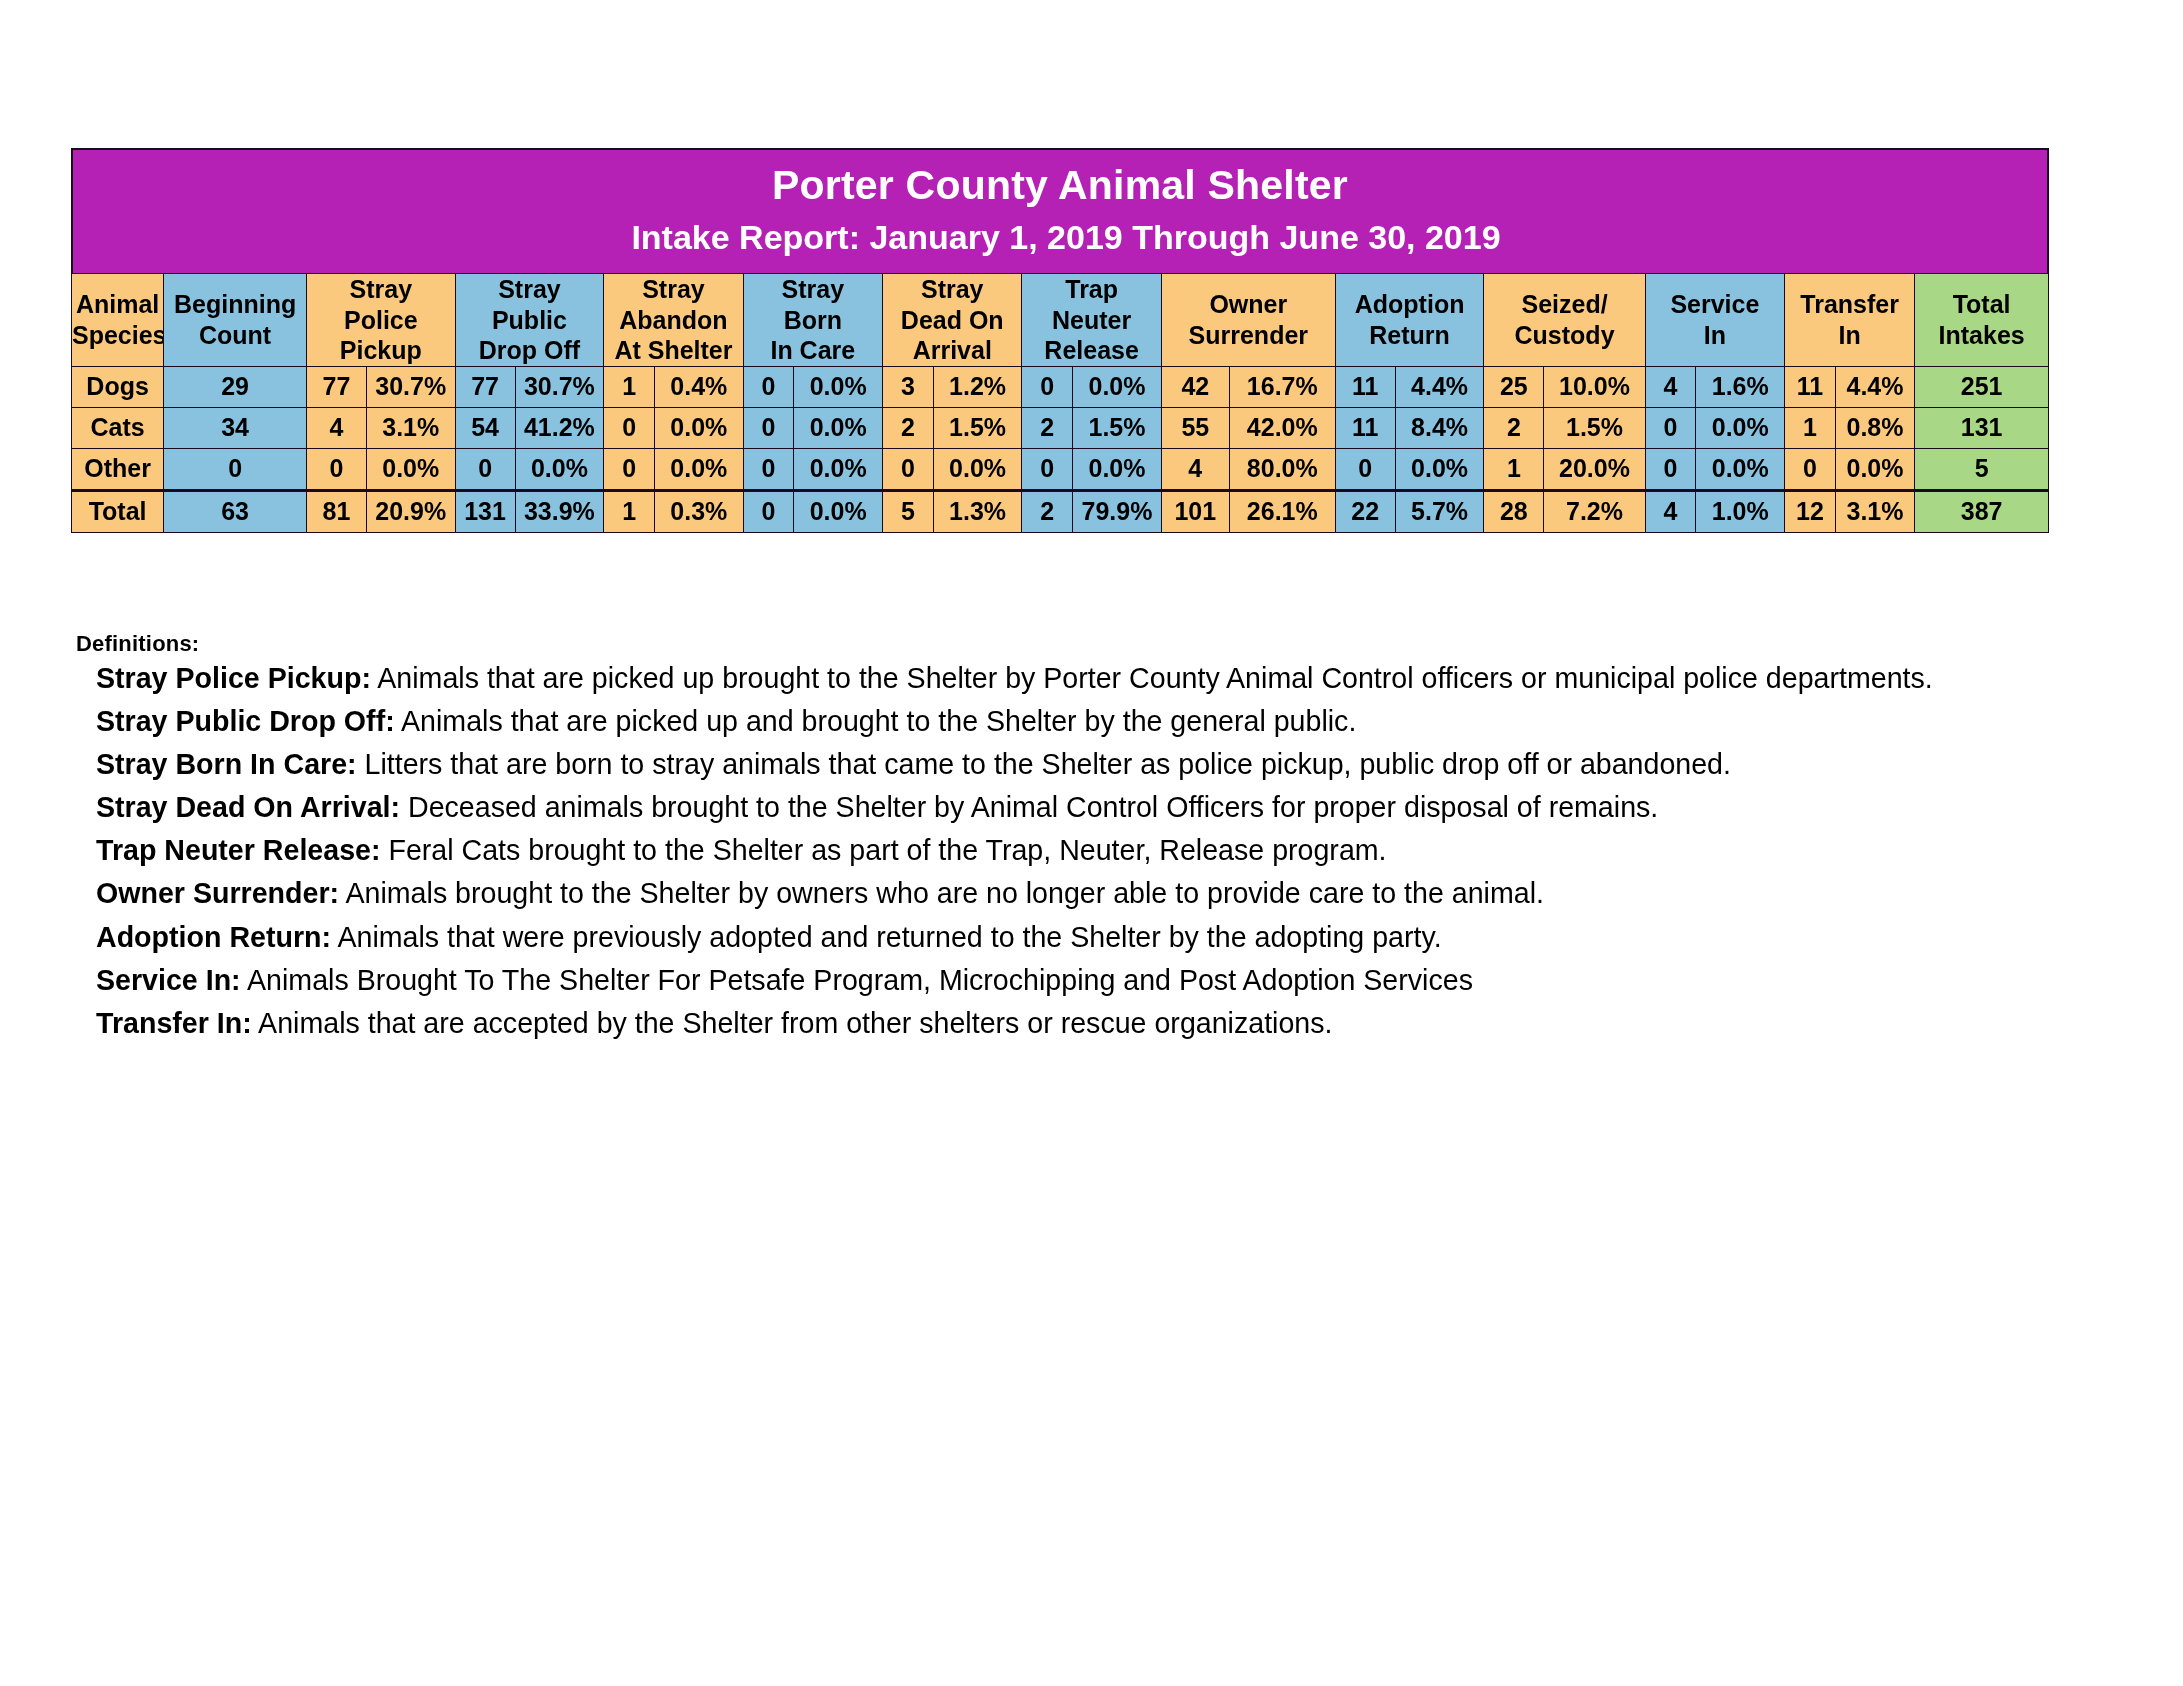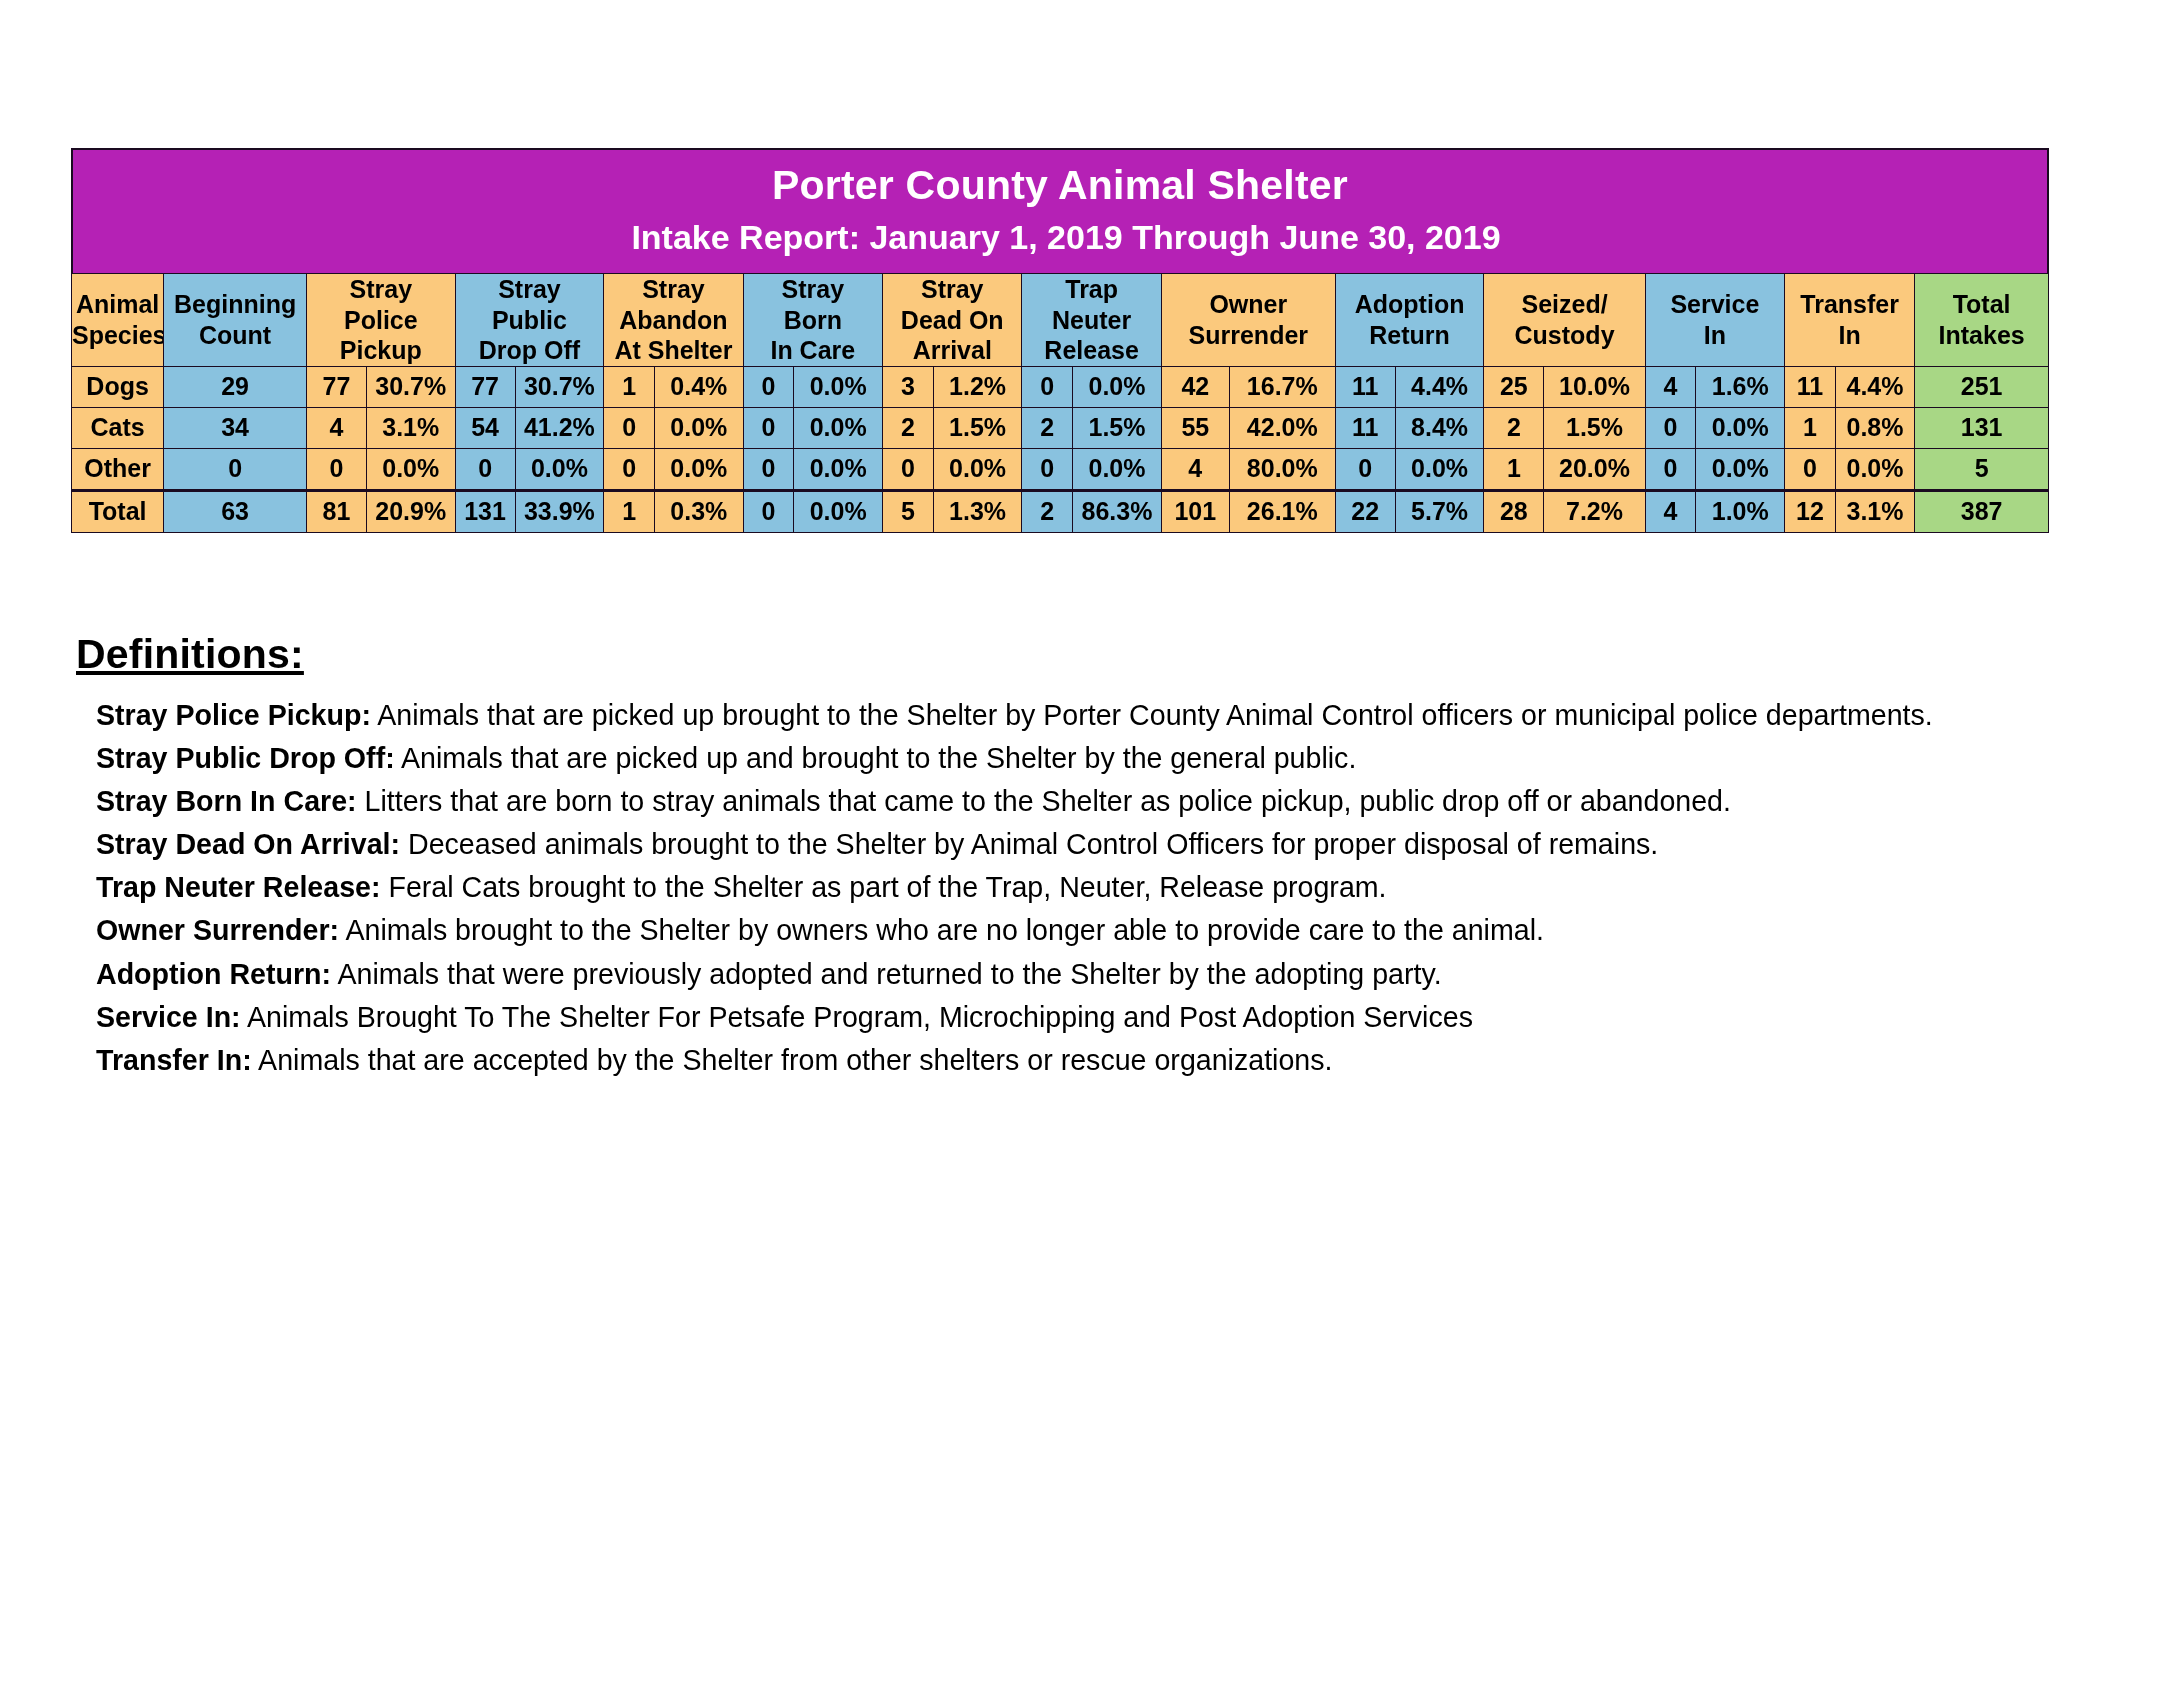--- a/index.html
+++ b/index.html
@@ -107,24 +107,23 @@
   .outer-bottom { border-bottom: 3.4px solid #1a0a20; }
 
   
   .definitions {
     position: absolute;
     left: 76px;
     top: 631px;
     width: 2015px;
   }
   .def-heading {
-    font-size: 41px;
-    font-weight: bold;
-    text-decoration: underline;
-    margin-bottom: 17px;
+    font-size: 22px;
+    font-weight: bold;
+    margin-bottom: 1px;
     letter-spacing: 0.2px;
   }
   .def-line {
     font-size: 28.6px;
     line-height: 1.42;
     margin-bottom: 2.5px;
     white-space: nowrap;
     margin-left: 20px;
   }
   .def-term {
@@ -329,21 +328,21 @@
             <td class="cell c-orange outer-bottom">20.9%</td>
             <td class="cell c-blue outer-bottom">131</td>
             <td class="cell c-blue outer-bottom">33.9%</td>
             <td class="cell c-orange outer-bottom">1</td>
             <td class="cell c-orange outer-bottom">0.3%</td>
             <td class="cell c-blue outer-bottom">0</td>
             <td class="cell c-blue outer-bottom">0.0%</td>
             <td class="cell c-orange outer-bottom">5</td>
             <td class="cell c-orange outer-bottom">1.3%</td>
             <td class="cell c-blue outer-bottom">2</td>
-            <td class="cell c-blue outer-bottom">86.3%</td>
+            <td class="cell c-blue outer-bottom">79.9%</td>
             <td class="cell c-orange outer-bottom">101</td>
             <td class="cell c-orange outer-bottom">26.1%</td>
             <td class="cell c-blue outer-bottom">22</td>
             <td class="cell c-blue outer-bottom">5.7%</td>
             <td class="cell c-orange outer-bottom">28</td>
             <td class="cell c-orange outer-bottom">7.2%</td>
             <td class="cell c-blue outer-bottom">4</td>
             <td class="cell c-blue outer-bottom">1.0%</td>
             <td class="cell c-orange outer-bottom">12</td>
             <td class="cell c-orange outer-bottom">3.1%</td>

